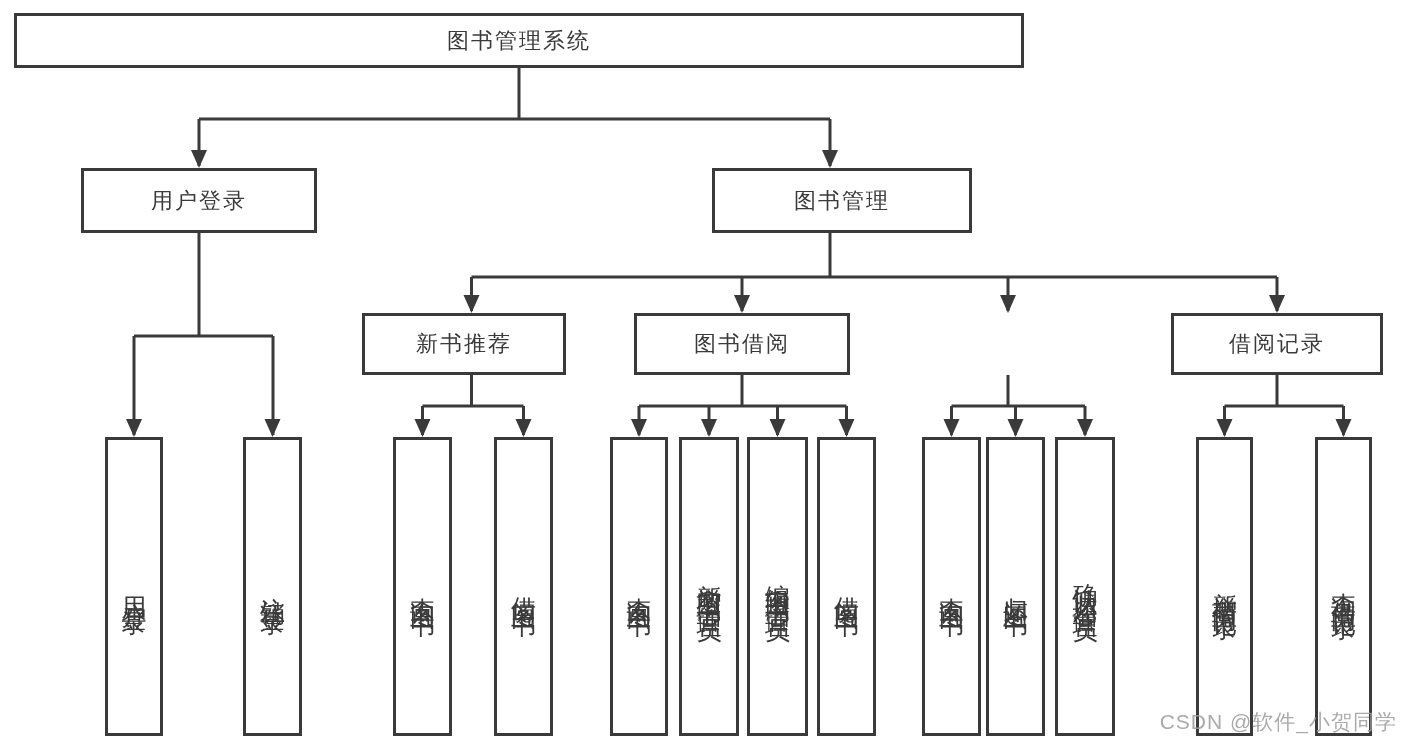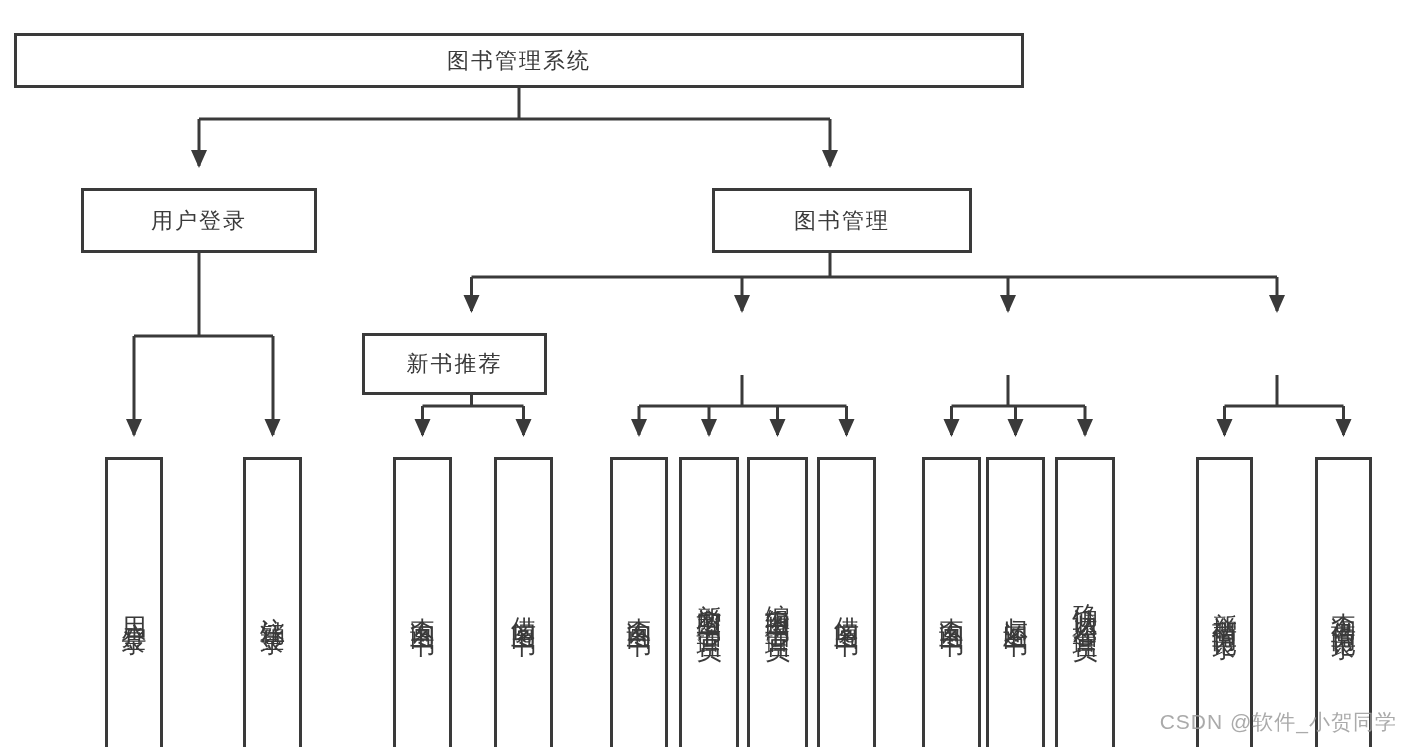--- a/index.html
+++ b/index.html
@@ -19,21 +19,20 @@
   }
   .node {
     position: absolute;
     box-sizing: border-box;
     border: 3px solid #3a3a3a;
     background: #ffffff;
     display: flex;
     align-items: center;
     justify-content: center;
     color: #3a3a3a;
-    margin-top: 20px;
   }
   .node .hlabel {
     font-size: 22px;
     letter-spacing: 2px;
     white-space: nowrap;
   }
   .node .vlabel {
     writing-mode: vertical-rl;
     text-orientation: mixed;
     font-size: 25px;
@@ -41,21 +40,21 @@
     line-height: 1;
     white-space: nowrap;
   }
   
   .n-root   { left: 14px;   top: 13px;  width: 1010px; height: 55px; }
   
   .n-l2a    { left: 81px;   top: 168px; width: 236px;  height: 65px; }
   .n-l2b    { left: 712px;  top: 168px; width: 260px;  height: 65px; }
   
   .lvl3     { top: 313px; height: 62px; }
-  .n-l3a    { left: 362px;  width: 185px; }
+  .n-l3a    { left: 362px;  width: 204px; }
   .n-l3b    { left: 634px;  width: 216px; }
   .n-l3c    { left: 901px;  width: 215px; }
   .n-l3d    { left: 1171px; width: 212px; }
   
   .lvl4     { top: 437px; height: 299px; }
   .n-a1 { left: 105px;  width: 58px; }
   .n-a2 { left: 243px;  width: 59px; }
   .n-b1 { left: 393px;  width: 59px; }
   .n-b2 { left: 494px;  width: 59px; }
   .n-c1 { left: 610px;  width: 58px; }
@@ -107,20 +106,26 @@
   <div class="node n-l2a">
     <span class="hlabel">用户登录</span>
   </div>
   <div class="node n-l2b">
     <span class="hlabel">图书管理</span>
   </div>
 
   <div class="node lvl3 n-l3a">
     <span class="hlabel">新书推荐</span>
   </div>
+  <div class="node lvl3 n-l3b">
+    <span class="hlabel">图书借阅</span>
+  </div>
+  <div class="node lvl3 n-l3d">
+    <span class="hlabel">借阅记录</span>
+  </div>
 
   <div class="node lvl4 n-a1">
     <span class="vlabel">用户登录</span>
   </div>
   <div class="node lvl4 n-a2">
     <span class="vlabel">注销登录</span>
   </div>
 
   <div class="node lvl4 n-b1">
     <span class="vlabel">查询图书</span>

